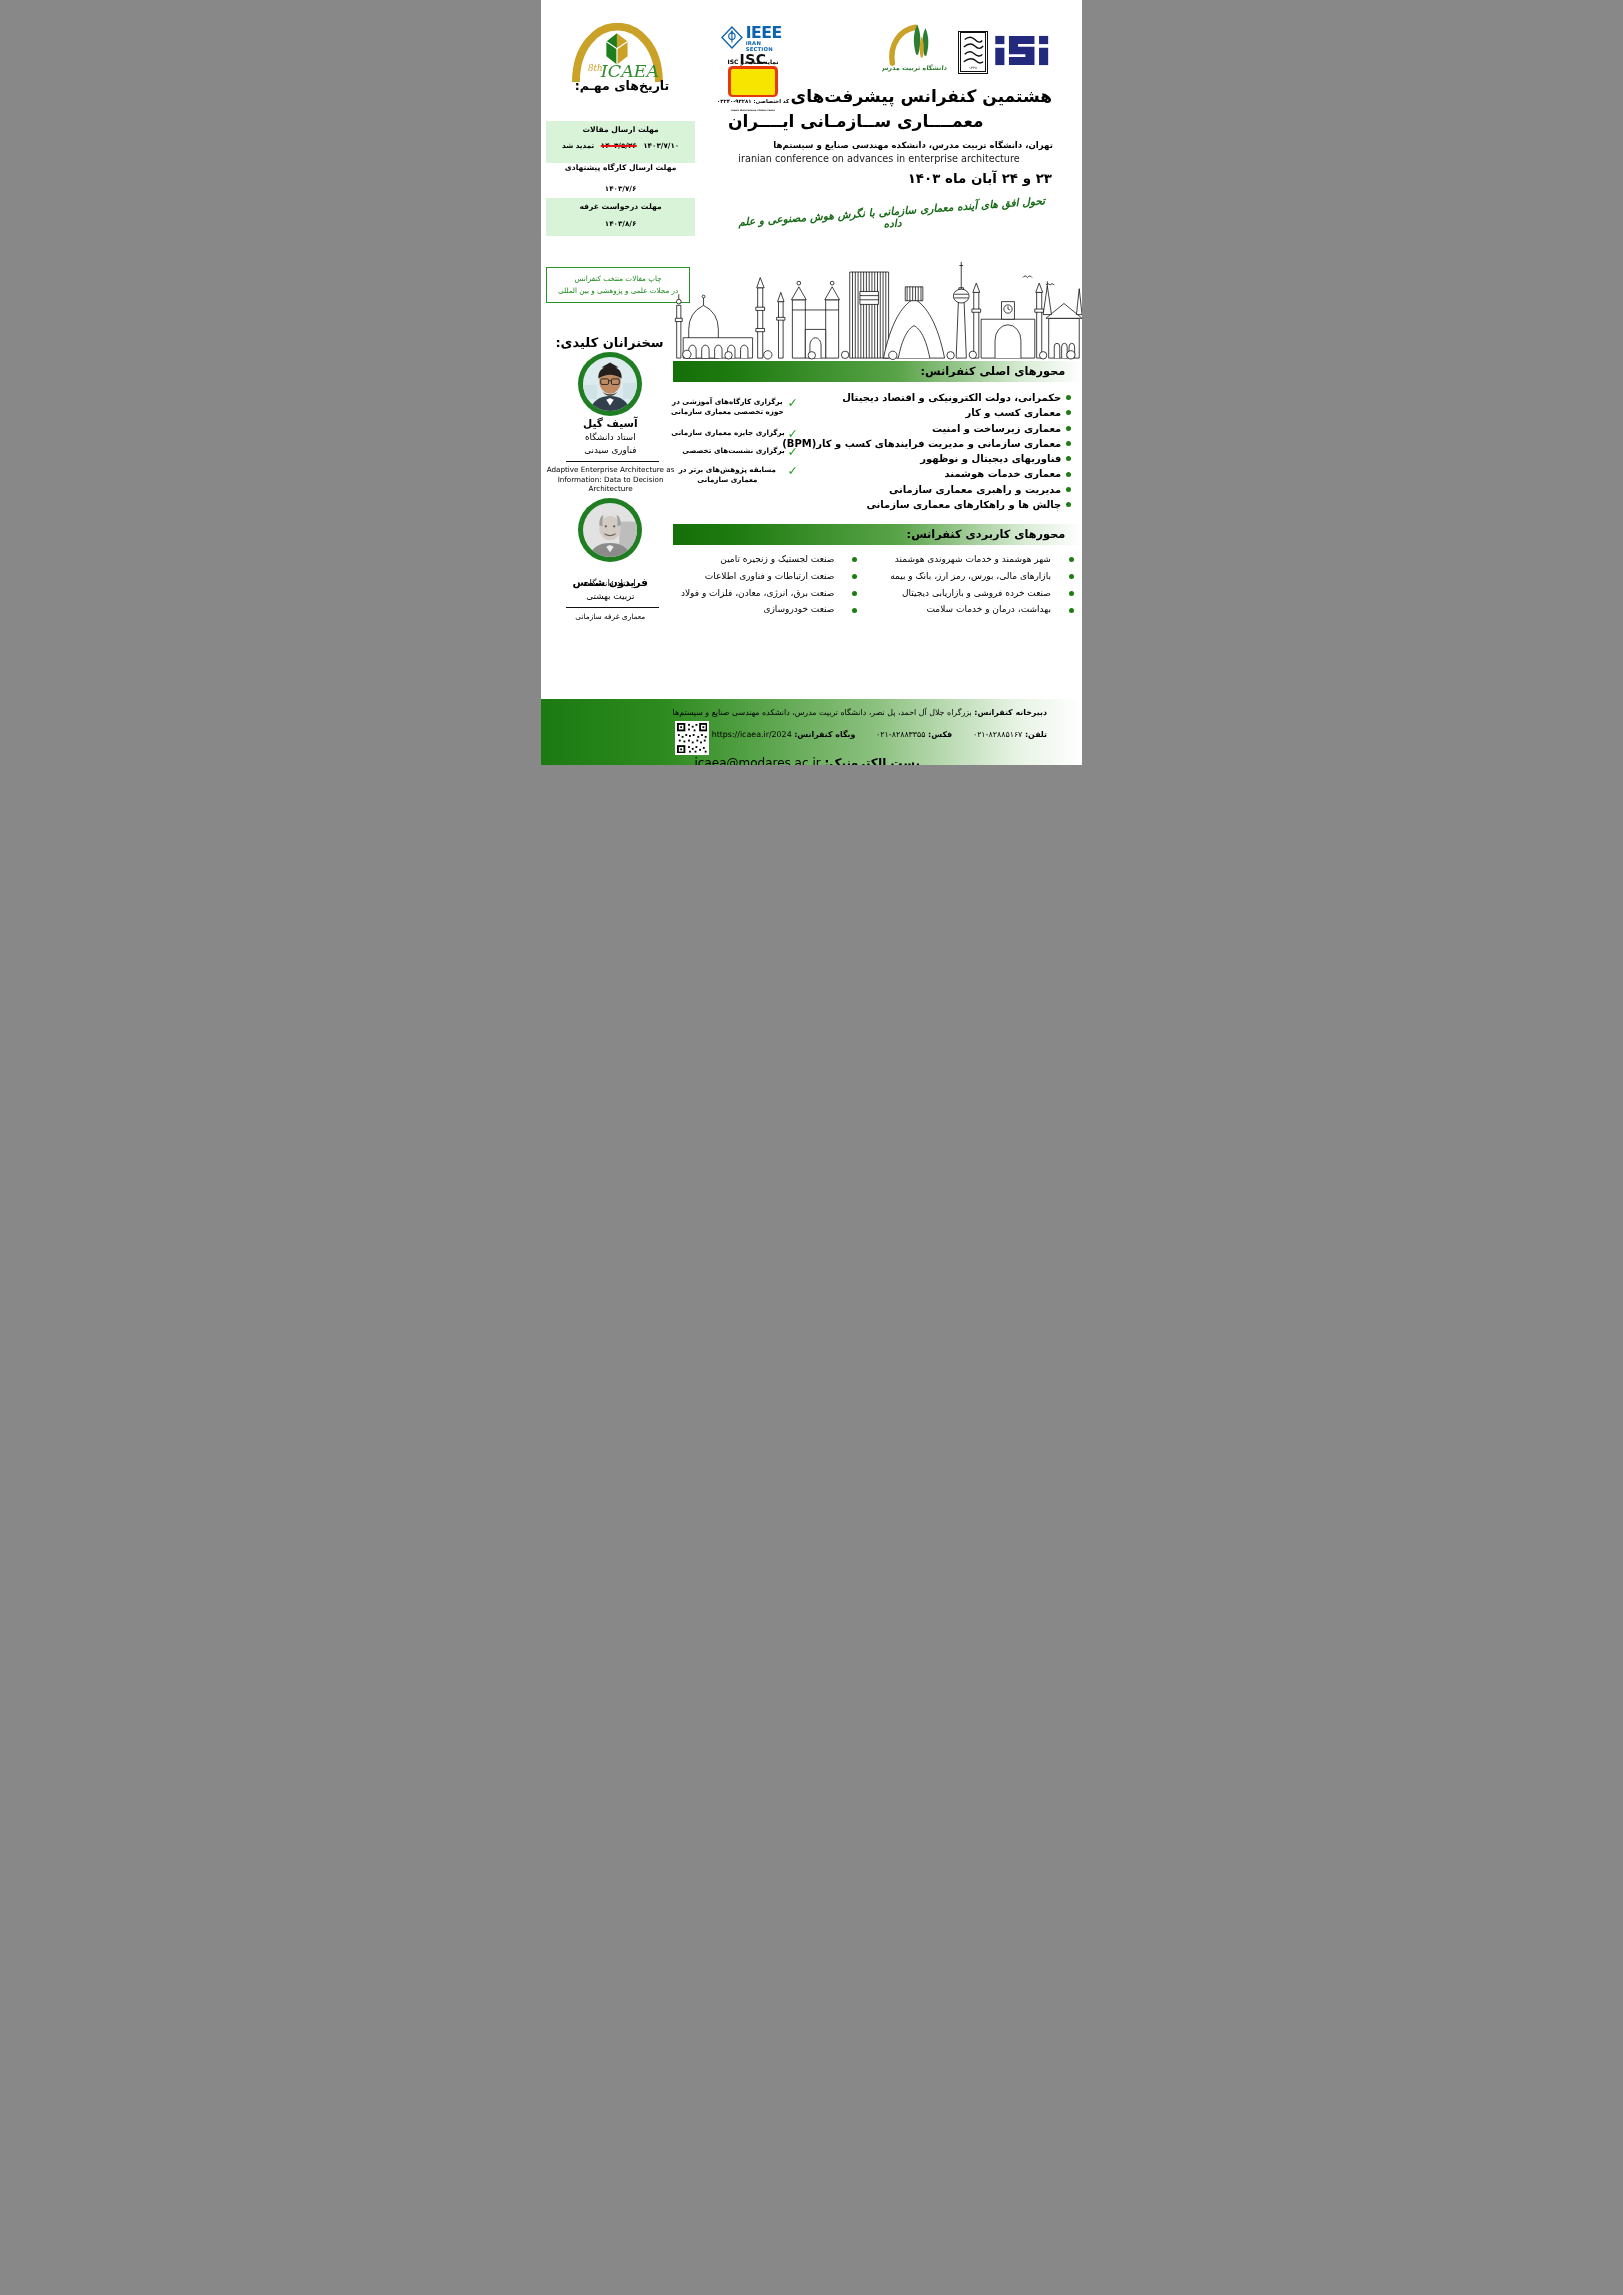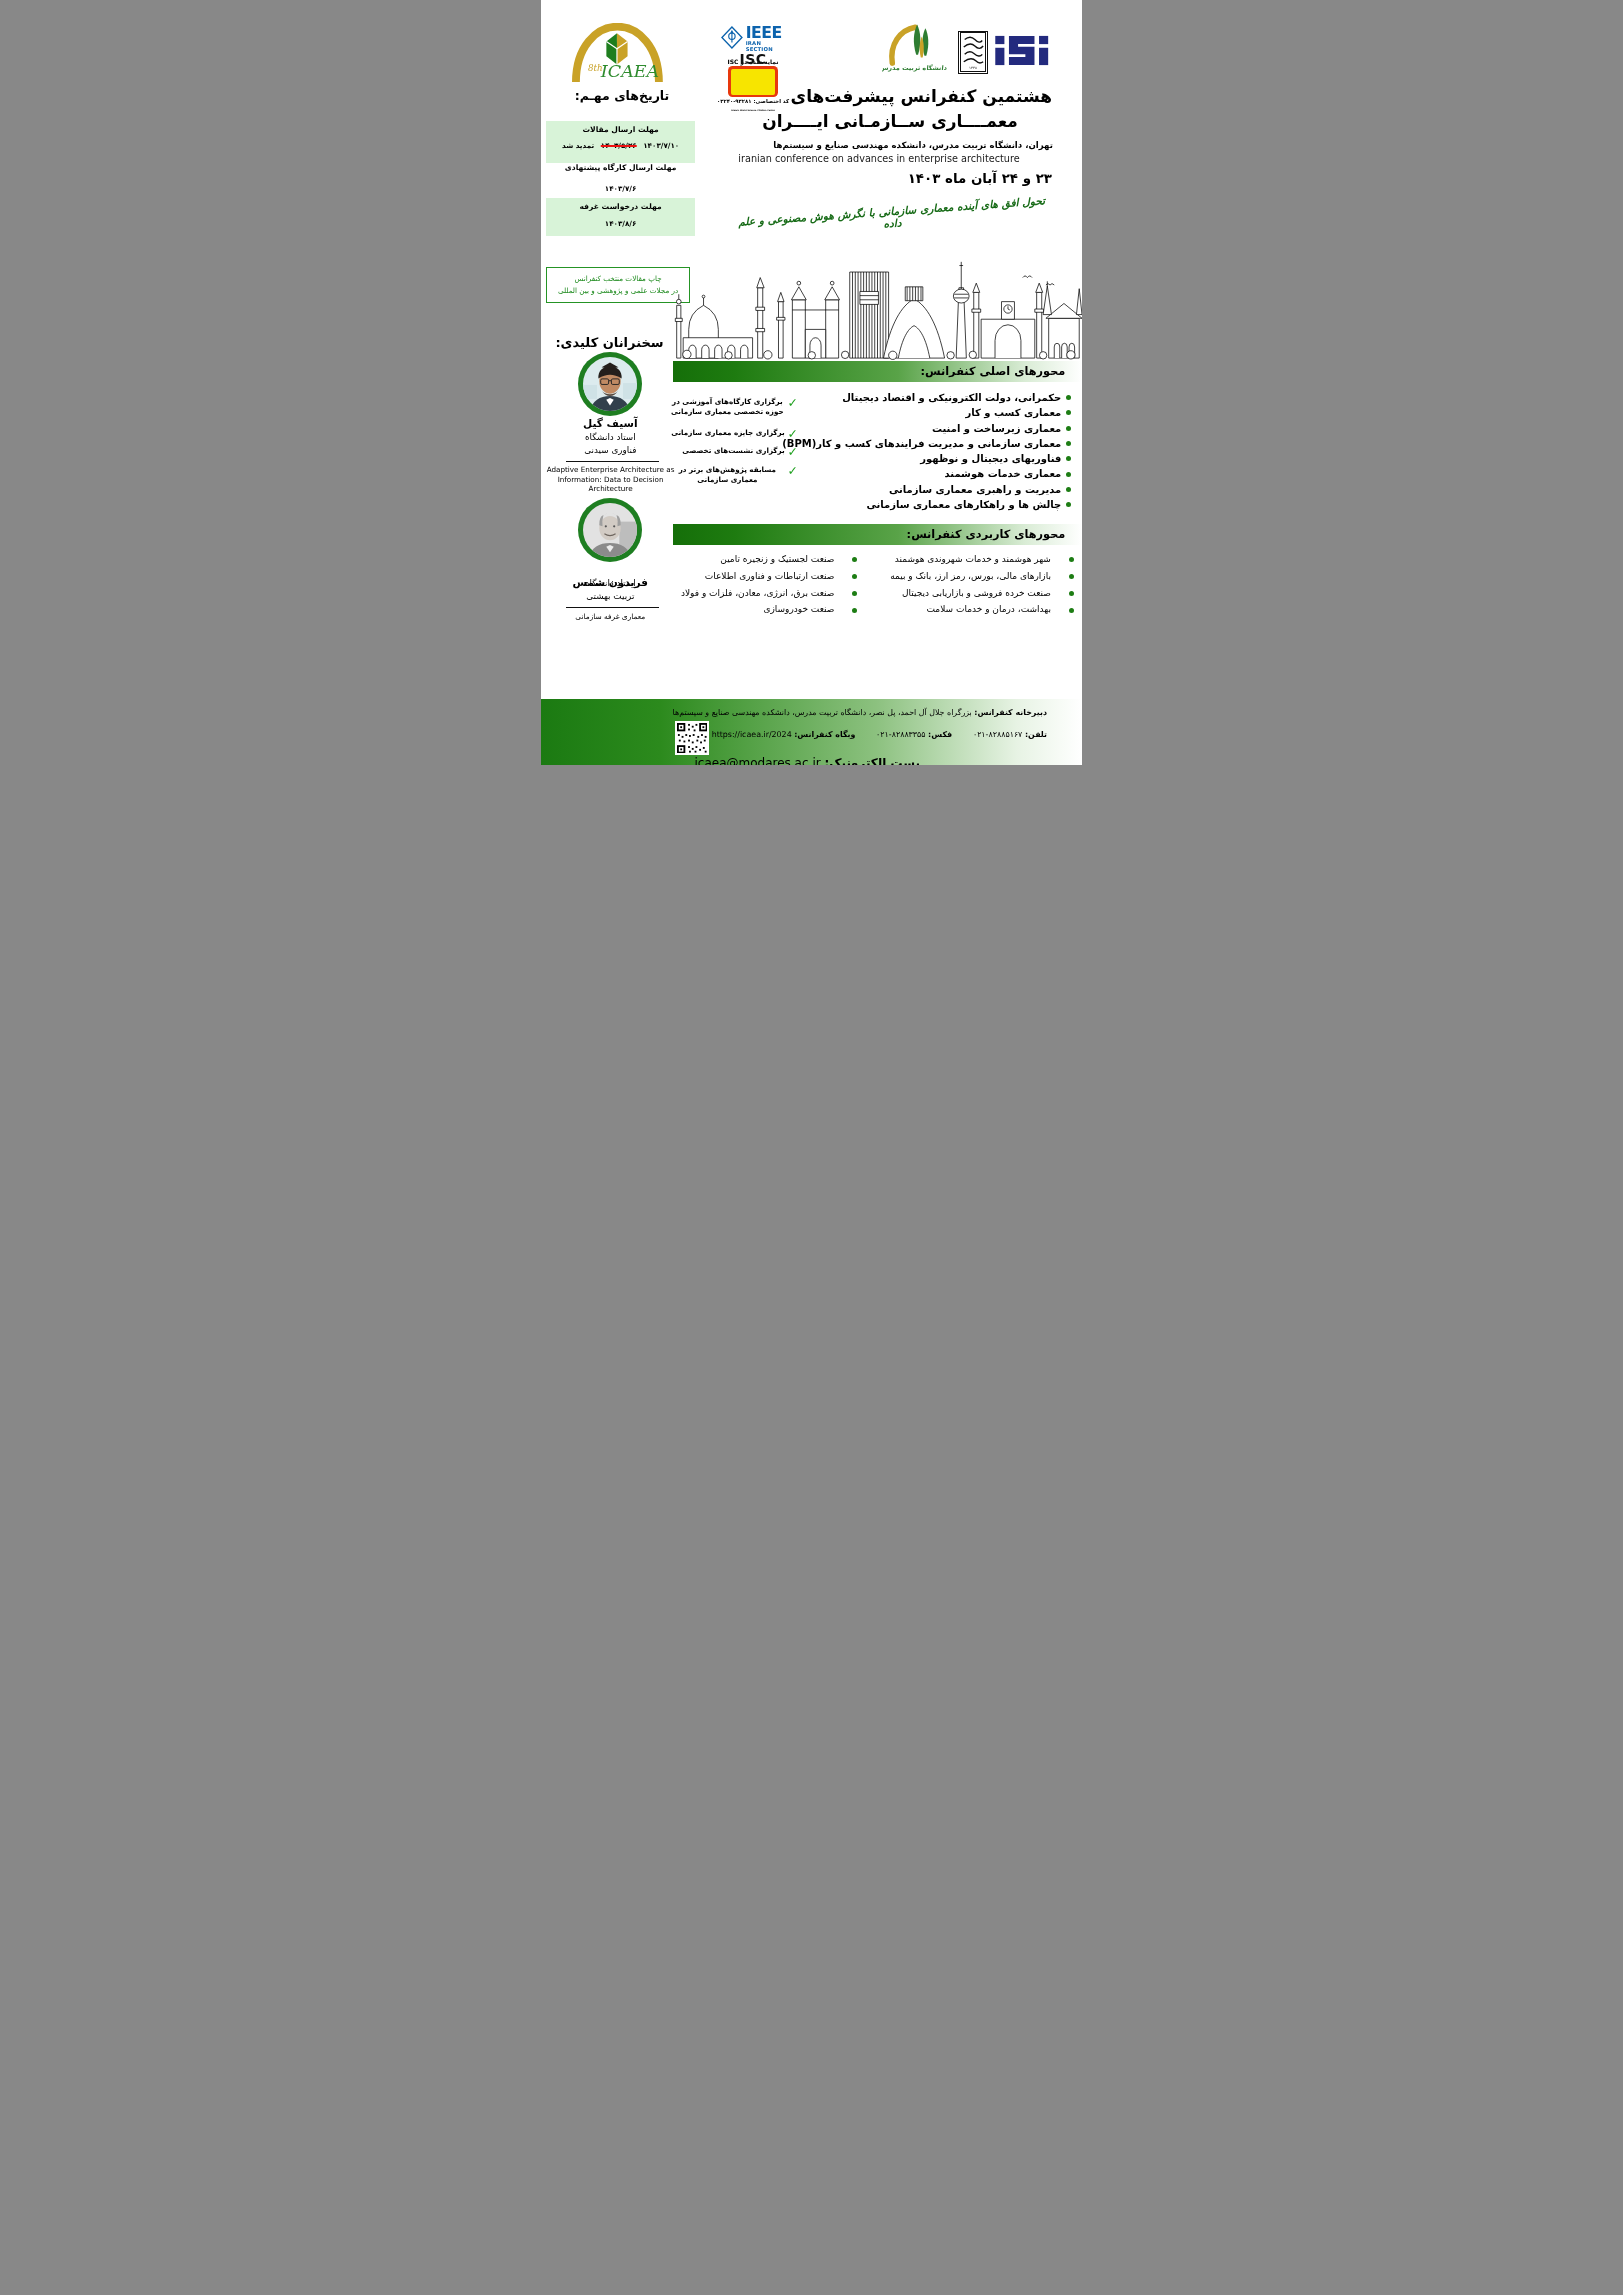--- a/index.html
+++ b/index.html
@@ -24,29 +24,29 @@
   .isc-acronym { font-size:14px; line-height:12px; font-weight:900; color:#111; letter-spacing:0.5px; }
   .isc-full { font-size:2.1px; font-weight:bold; color:#111; white-space:nowrap; }
   .isc-code { font-size:5.3px; font-weight:bold; color:#000; margin-top:0.9px; }
   .tmu-logo { left:341px; top:19.4px; width:73px; height:57px; direction:ltr; }
   .sbu-logo { left:417px; top:30.5px; width:30px; height:43px; border:1.4px solid #111; padding:0.9px; direction:ltr; }
   .sbu-inner { width:100%; height:100%; border:0.7px solid #111; }
   .isi-logo { left:453px; top:35px; width:60px; height:31px; direction:ltr; }
 
   
   .title-line1 { right:30px; top:86px; width:324px; text-align:right; font-size:17px; font-weight:900; color:#000; }
-  .title-line2 { right:30px; top:111px; width:324px; text-align:center; font-size:17px; font-weight:900; color:#000; }
+  .title-line2 { right:30px; top:111px; width:324px; text-align:left; font-size:17px; font-weight:900; color:#000; }
   .title-venue { right:29px; top:140px; width:352px; text-align:right; font-size:8.6px; font-weight:bold; color:#000; }
   .title-english { right:27px; top:153px; width:352px; text-align:center; font-size:9.7px; color:#1a1a1a; direction:ltr; }
   .title-dates { right:30px; top:171px; width:231px; text-align:right; font-size:13.4px; font-weight:900; color:#000; }
   .title-theme { right:28px; top:205px; width:324px; text-align:center; font-size:10.6px; font-weight:bold; font-style:italic;
                  color:#176b17; transform:rotate(-4deg); }
 
   
-  .dates-heading { left:14px; top:88px; width:134px; text-align:center; font-size:12.5px; font-weight:900; color:#000; }
+  .dates-heading { left:14px; top:78px; width:134px; text-align:center; font-size:12.5px; font-weight:900; color:#000; }
   .datebox { left:5.1px; width:149px; background:#d8f3d8; text-align:center; padding-top:4.2px; }
   .datebox.b1 { top:121px; height:42px; }
   .datebox.b2 { top:198px; height:38px; }
   .date-label { font-size:7.6px; font-weight:bold; color:#000; }
   .date-row { display:flex; direction:rtl; justify-content:center; align-items:center; gap:6.5px; margin-top:6.5px; font-size:7.2px; font-weight:bold; }
   .date-old { text-decoration:line-through; text-decoration-color:#ee1111; text-decoration-thickness:1.6px; }
   .date-plain { left:5.1px; top:163px; width:149px; text-align:center; font-size:7.6px; font-weight:bold; color:#000; }
   .date-plain .dval { display:block; margin-top:12px; font-size:7.2px; }
   .datebox .dval2 { display:block; margin-top:7.4px; font-size:7.2px; font-weight:bold; }
 

